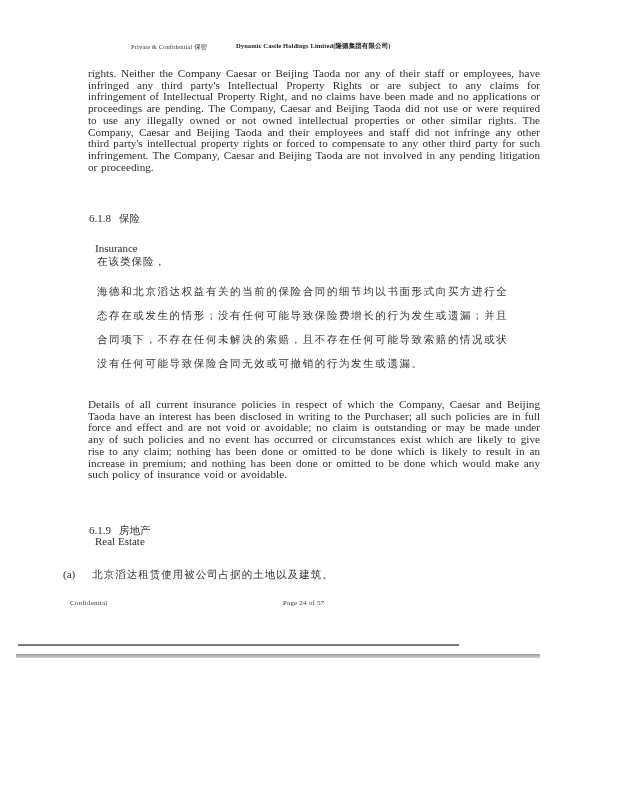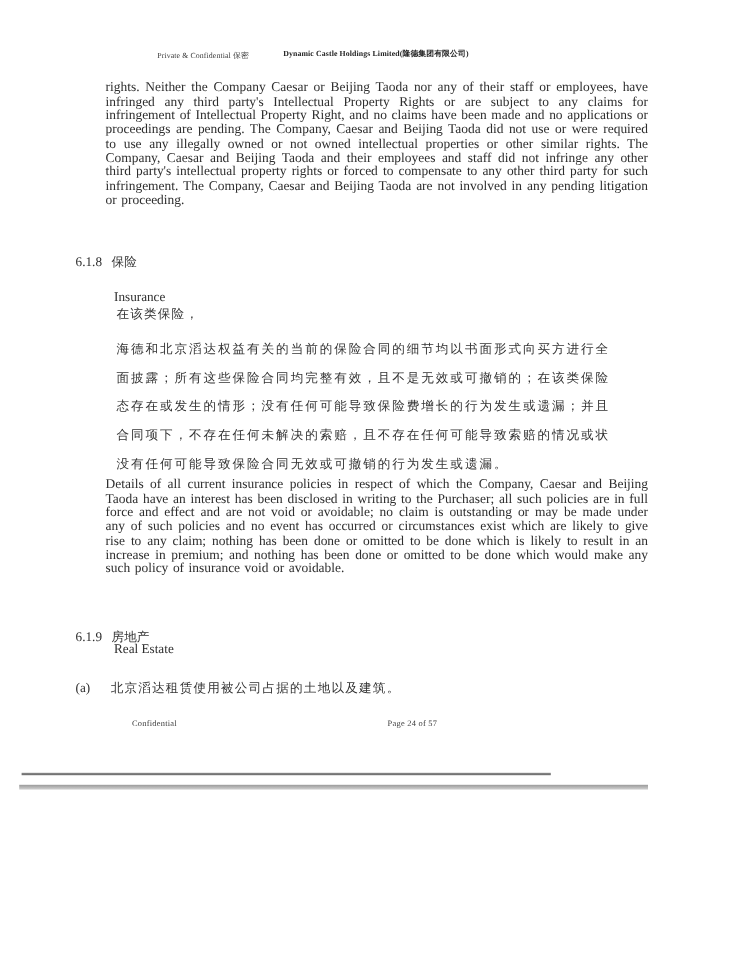--- a/index.html
+++ b/index.html
@@ -30,20 +30,21 @@
     font-size: 11.2px;
     line-height: 11.7px;
     color: #2e2e2e;
     word-spacing: 1px;
   }
 
   .sec-head {
     font-size: 11px;
     color: #2e2e2e;
     white-space: nowrap;
+    margin-left: 26px;
   }
   .sec-num { display: inline-block; }
   .sec-title-zh {
     display: inline-block;
     margin-left: 8px;
     font-family: "DejaVu Sans", "Liberation Sans", sans-serif;
     font-size: 10.5px;
     color: #333;
   }
   .en-sub {
@@ -63,21 +64,20 @@
     white-space: nowrap;
   }
   .zh-intro { letter-spacing: 1px; }
 
   .item-label { font-size: 11px; color: #2e2e2e; }
 
   .footer-txt {
     font-size: 7px;
     color: #3a3a3a;
     letter-spacing: 0.2px;
-    margin-left: 40px;
   }
 
   .rule-1 {
     left: 18px; top: 644px;
     width: 441px; height: 2px;
     background: linear-gradient(#8a8a8a, #6a6a6a);
   }
   .rule-2 {
     left: 16px; top: 654px;
     width: 594px; height: 4px;
@@ -96,21 +96,20 @@
 
   <div class="abs sec-head" style="left:63px; top:212px;">
     <span class="sec-num">6.1.8</span><span class="sec-title-zh">保险</span>
   </div>
   <div class="abs en-sub" style="left:95px; top:232px;margin-top:10px;">Insurance</div>
 
   <div class="abs zh zh-intro" style="left:97px; top:255px;">在该类保险，</div>
 
   <div class="abs" style="left:97px; top:279px;">
     <div class="zh zh-line">海德和北京滔达权益有关的当前的保险合同的细节均以书面形式向买方进行全</div>
-    <div class="zh zh-line">面披露；所有这些保险合同均完整有效，且不是无效或可撤销的；在该类保险</div>
     <div class="zh zh-line">态存在或发生的情形；没有任何可能导致保险费增长的行为发生或遗漏；并且</div>
     <div class="zh zh-line">合同项下，不存在任何未解决的索赔，且不存在任何可能导致索赔的情况或状</div>
     <div class="zh zh-line">没有任何可能导致保险合同无效或可撤销的行为发生或遗漏。</div>
   </div>
 
   <div class="abs para" style="left:88px; top:399px;">Details of all current insurance policies in respect of which the Company, Caesar and Beijing Taoda have an interest has been disclosed in writing to the Purchaser; all such policies are in full force and effect and are not void or avoidable; no claim is outstanding or may be made under any of such policies and no event has occurred or circumstances exist which are likely to give rise to any claim; nothing has been done or omitted to be done which is likely to result in an increase in premium; and nothing has been done or omitted to be done which would make any such policy of insurance void or avoidable.</div>
 
   <div class="abs sec-head" style="left:63px; top:524px;">
     <span class="sec-num">6.1.9</span><span class="sec-title-zh">房地产</span>
   </div>

